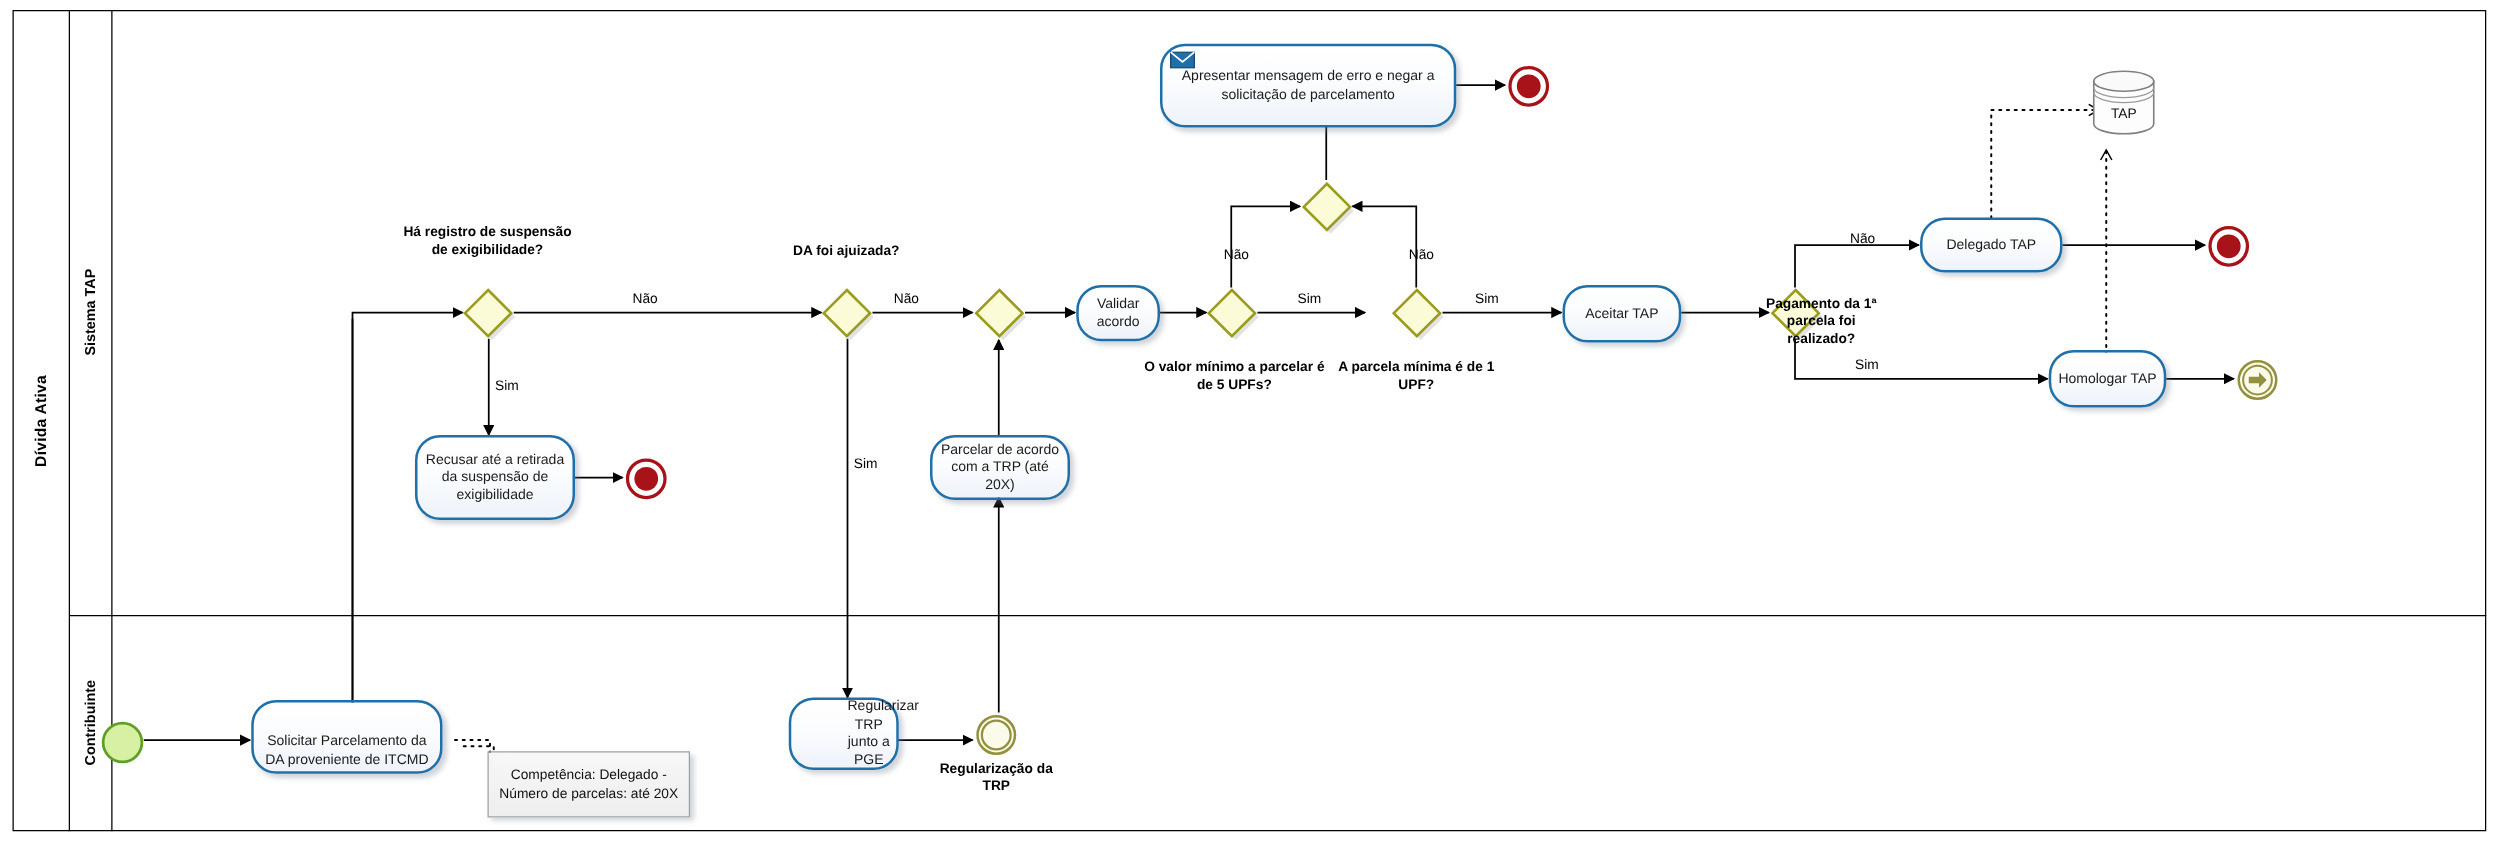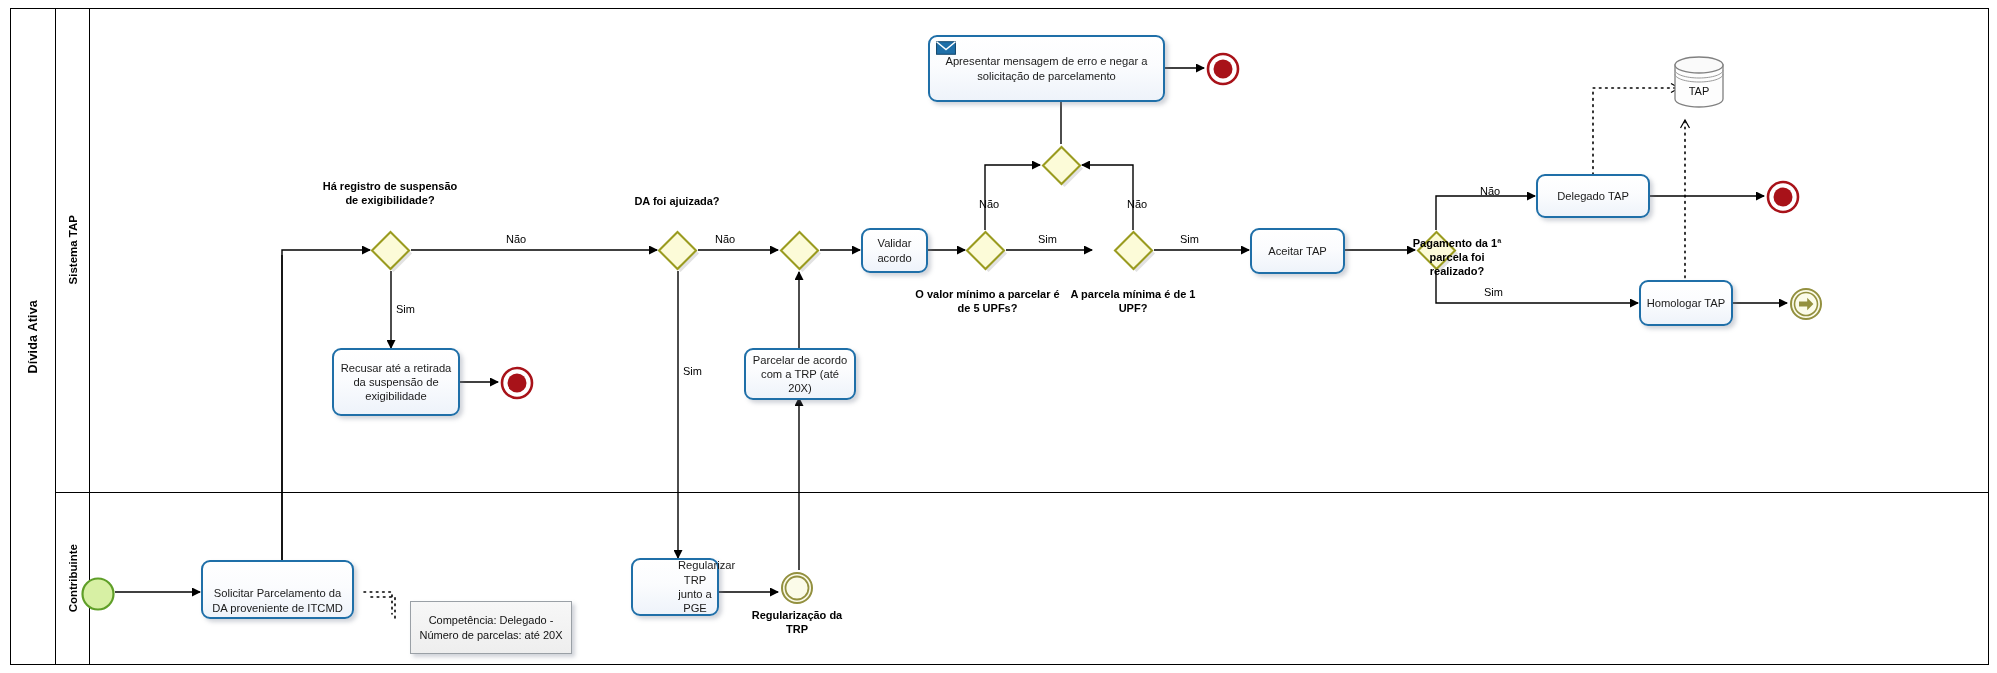--- a/index.html
+++ b/index.html
@@ -73,21 +73,21 @@
   #lane-sep-1 { top: 492px; }
 
   
   #wires { position: absolute; left:0; top:0; width:1997px; height:673px; }
 
   
   .task {
     position: absolute;
     box-sizing: border-box;
     border: 2.2px solid #1f6fa8;
-    border-radius: 9px;
+    border-radius: 20px;
     background: linear-gradient(to bottom, #ffffff 0%, #fbfcfe 45%, #eef3fa 100%);
     box-shadow: 3px 3px 4px rgba(120,130,145,0.35);
     display: flex;
     align-items: center;
     justify-content: center;
     text-align: center;
     color: #1a1a1a;
     font-size: 11.2px;
     line-height: 1.28;
     padding: 2px 5px;
@@ -149,21 +149,20 @@
     background: linear-gradient(to bottom, #f7f7f7 0%, #eeeeee 100%);
     box-shadow: 3px 3px 4px rgba(120,130,145,0.35);
     display: flex;
     align-items: center;
     justify-content: center;
     text-align: center;
     font-size: 11px;
     line-height: 1.3;
     color: #111;
     padding: 3px 6px;
-    margin-left: 20px;
   }
 </style>
 </head>
 <body>
 
 <div id="stage">
 
   <div class="pool-outer"></div>
 
   <div class="pool-title">

